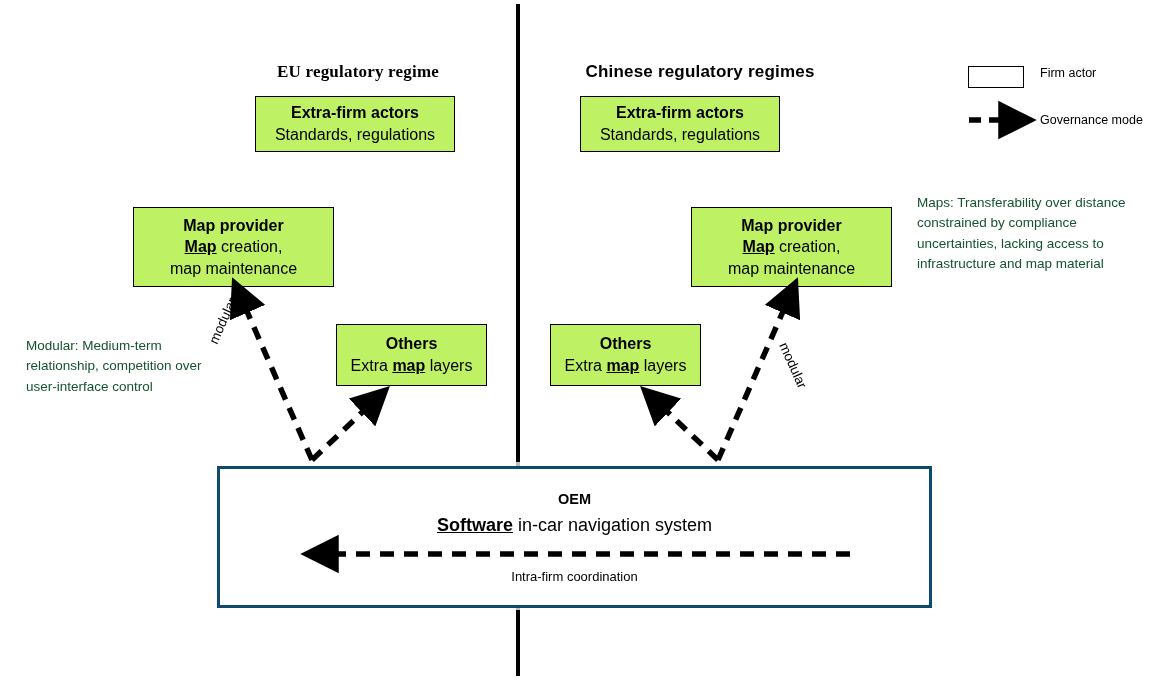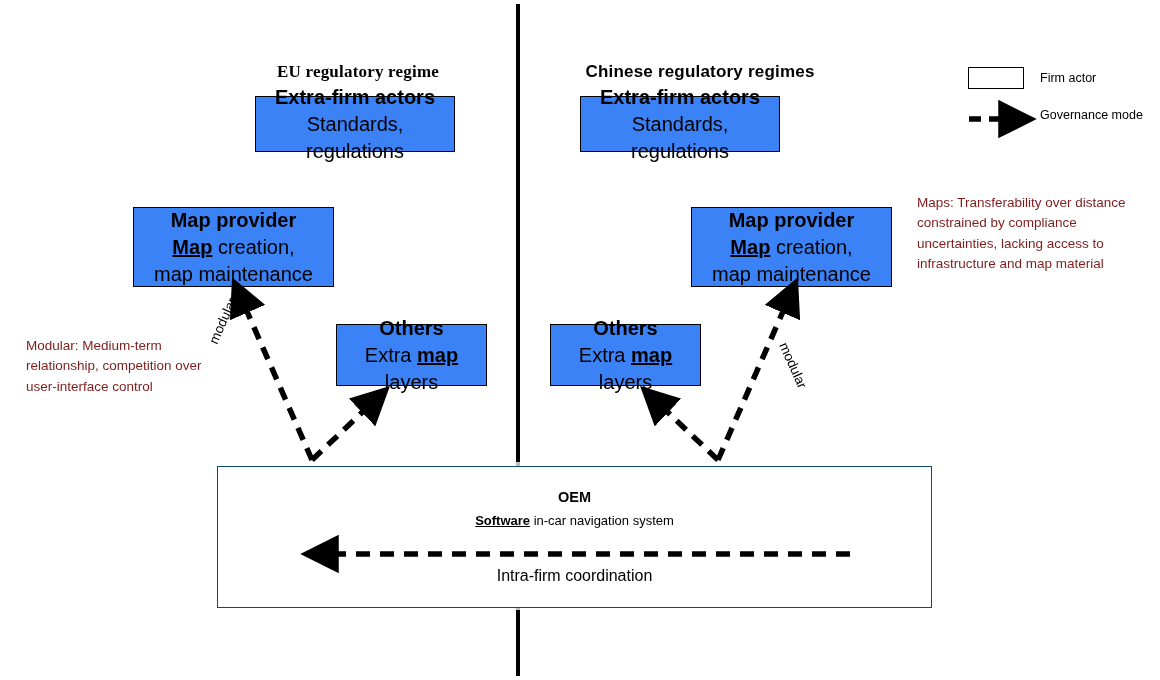--- a/index.html
+++ b/index.html
@@ -40,67 +40,67 @@
   .regime-title {
     font-size: 17px;
     font-weight: bold;
     text-align: center;
     letter-spacing: 0.2px;
   }
 
   
   .box {
     border: 1px solid #000000;
-    background: #3b82f6;
+    background: #bef264;
     box-sizing: border-box;
     display: flex;
     flex-direction: column;
     align-items: center;
     justify-content: center;
     text-align: center;
-    font-size: 20px;
+    font-size: 16px;
     line-height: 1.35;
   }
   .box .t-bold { font-weight: bold; }
   .u { text-decoration: underline; font-weight: bold; }
 
   
   .oem-box {
-    border: 1px solid #0c4a6e;
+    border: 3px solid #0c4a6e;
     background: #ffffff;
     box-sizing: border-box;
   }
   .oem-title {
     position: absolute;
     left: 0; right: 0;
     top: 22px;
     text-align: center;
     font-size: 14.5px;
     font-weight: bold;
   }
   .oem-sub {
     position: absolute;
     left: 0; right: 0;
     top: 46px;
     text-align: center;
-    font-size: 13px;
+    font-size: 18px;
   }
   .oem-intra {
     position: absolute;
     left: 0; right: 0;
     top: 100px;
     text-align: center;
-    font-size: 16px;
+    font-size: 13px;
   }
 
   
   .note {
     font-size: 13.5px;
     line-height: 1.5;
-    color: #7f1d1d;
+    color: #14532d;
   }
 
   
   .legend-box {
     width: 56px;
     height: 22px;
     border: 1px solid #000000;
     background: #ffffff;
     box-sizing: border-box;
   }
@@ -203,26 +203,26 @@
       </marker>
     </defs>
     <line x1="550" y1="14" x2="25" y2="14" stroke="#000" stroke-width="5.5" stroke-dasharray="14,10" marker-end="url(#arrowOEM)"></line>
   </svg>
 
   <div class="abs note" style="left:26px; top:336px; width:185px;">Modular: Medium-term relationship, competition over user-interface control</div>
 
   <div class="abs note" style="left:917px; top:193px; width:230px;">Maps: Transferability over distance constrained by compliance uncertainties, lacking access to infrastructure and map material</div>
 
 
-  <div class="abs" style="left:968px; top:66px; width:190px; height:24px; display:flex; align-items:center; gap:16px;">
+  <div class="abs" style="left:968px; top:66px; width:190px; height:24px; display:flex; align-items:flex-start; gap:16px;">
     <div class="legend-box"></div>
     <div class="legend-label">Firm actor</div>
   </div>
 
-  <div class="abs" style="left:968px; top:108px; width:190px; height:24px; display:flex; align-items:flex-start; gap:16px;">
+  <div class="abs" style="left:968px; top:108px; width:190px; height:24px; display:flex; align-items:center; gap:16px;">
     <svg width="56" height="22">
       <defs>
         <marker id="arrowLeg" markerWidth="7" markerHeight="7" refX="2.5" refY="3.5" orient="auto">
           <path d="M0,0 L7,3.5 L0,7 Z" fill="#000"></path>
         </marker>
       </defs>
       <line x1="1" y1="11" x2="44" y2="11" stroke="#000" stroke-width="5.5" stroke-dasharray="12,8" marker-end="url(#arrowLeg)"></line>
     </svg>
     <div class="legend-label">Governance mode</div>
   </div>

